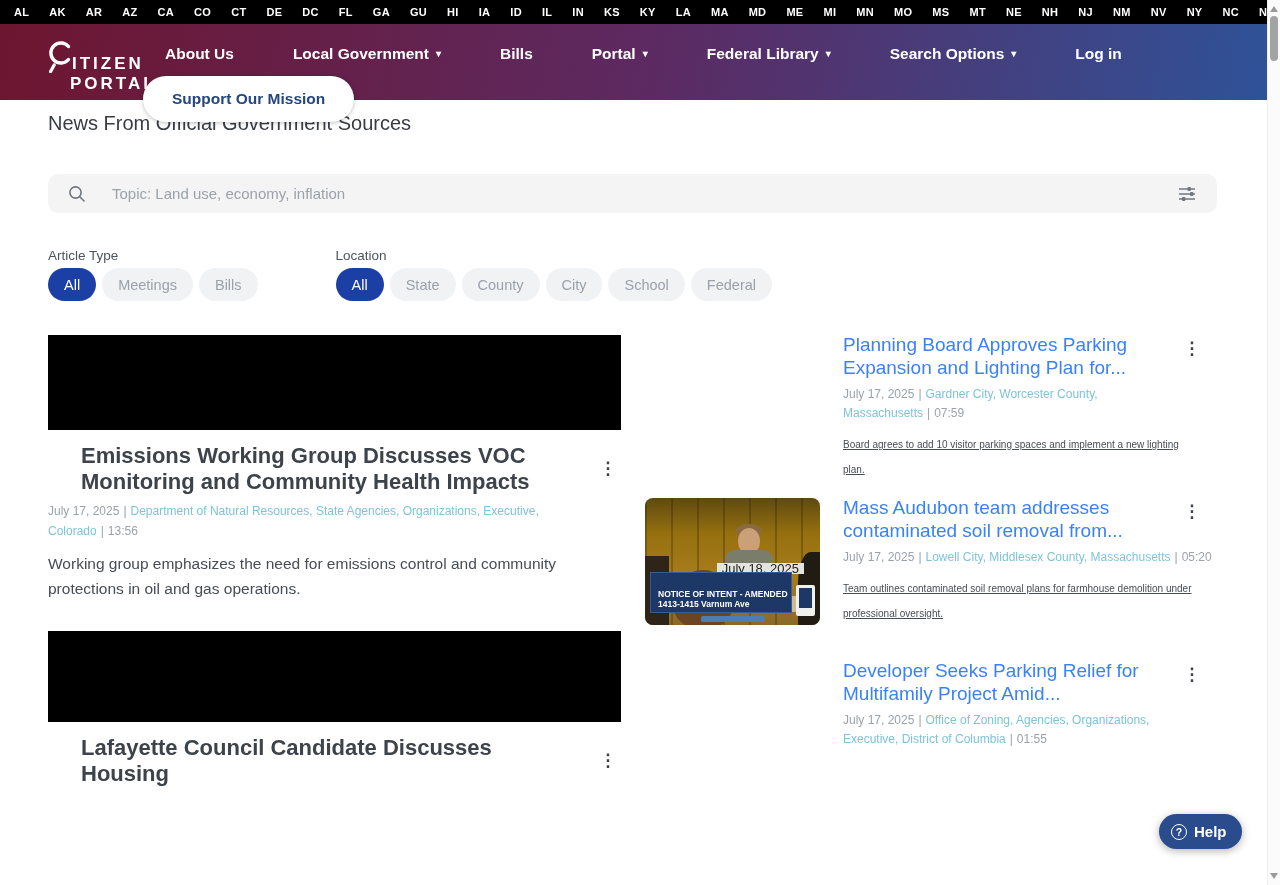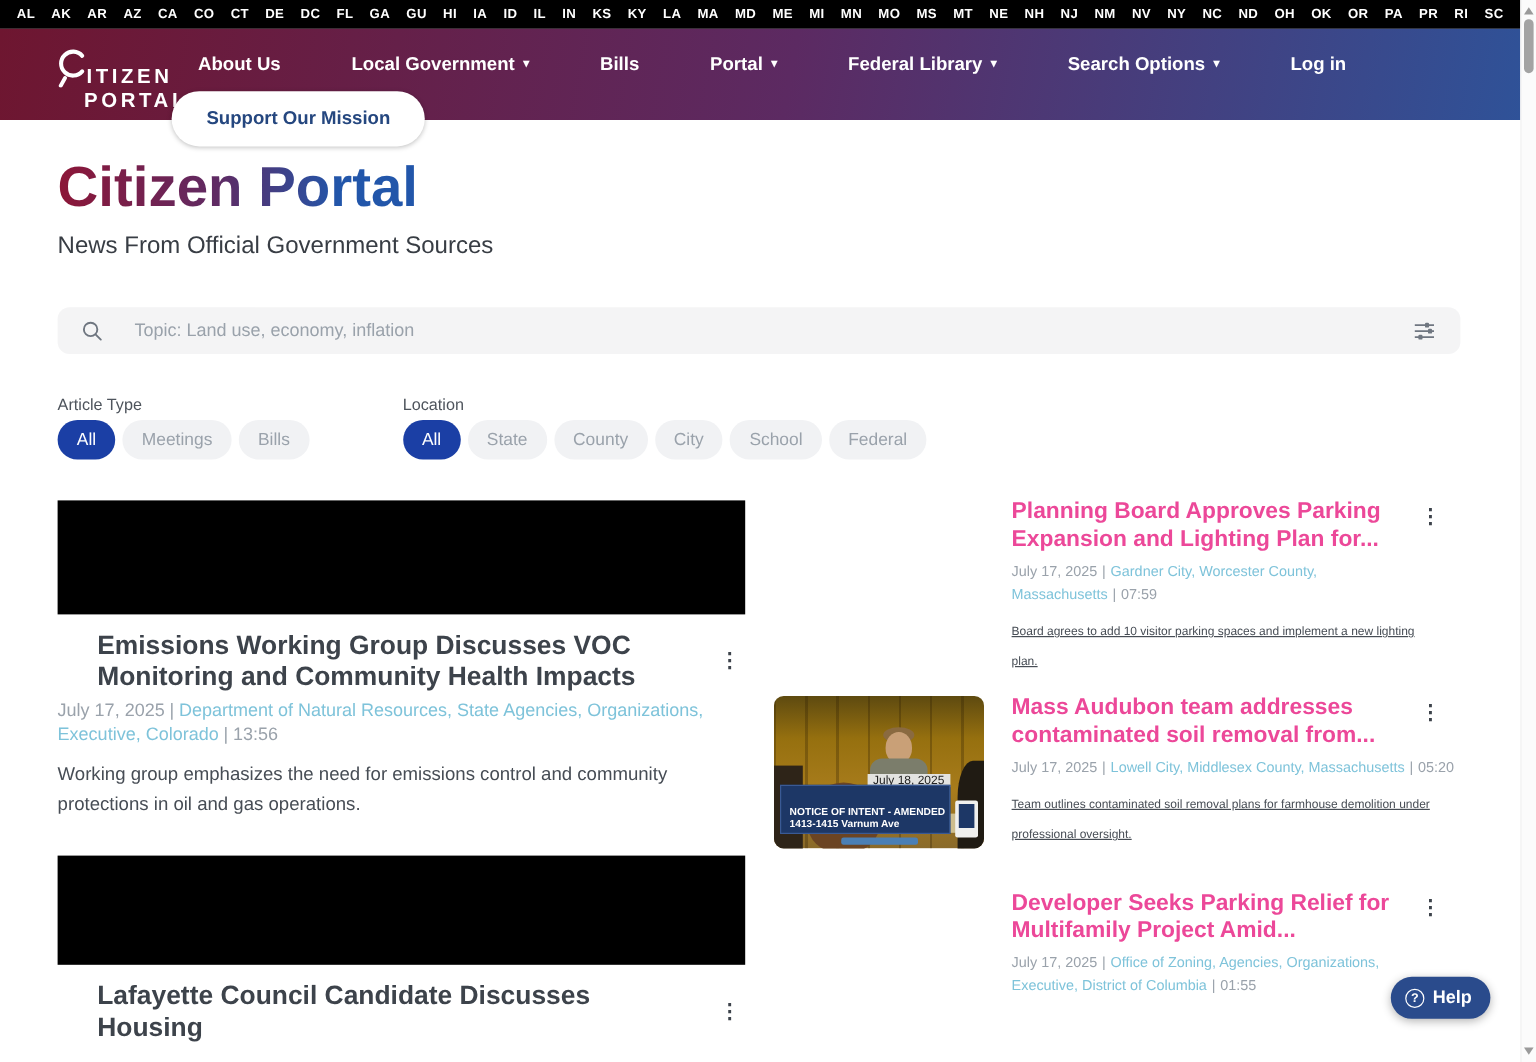--- a/index.html
+++ b/index.html
@@ -7,21 +7,21 @@
   body {
     font-family: "Liberation Sans", sans-serif;
     background: #fff;
     overflow: hidden;
     position: relative;
   }
   .page { width: 1267px; }
 
   
   .states-bar { background: #000; padding: 6px 14px 5px; }
-  .states-row { display: flex; }
+  .states-row { display: flex; gap: 20px; }
   .states-row.r1 { justify-content: space-between; }
   .states-row.r2 { justify-content: space-around; margin-top: 1px; }
   .state {
     color: #fff; font-size: 11px; font-weight: 700; letter-spacing: .3px;
     line-height: 13px; text-decoration: none; cursor: pointer;
   }
 
   
   .header {
     height: 76px; position: relative;
@@ -85,30 +85,30 @@
   .col-right { width: 572px; flex: none; }
 
   .video-box { width: 100%; height: 95px; background: #000; cursor: pointer; }
   .lcard2 .video-box { height: 91px; }
   .title-row { display: flex; margin-top: 13px; margin-left: 33px; }
   .lcard h2 { flex: 1; font-size: 22px; line-height: 26px; font-weight: 700; color: #3d434b; padding-right: 40px; cursor: pointer; }
   .kebab {
     width: 26px; text-align: center; color: #3d434b; font-size: 17px; font-weight: 700;
     line-height: 20px; cursor: pointer; background: none; border: none; font-family: inherit;
   }
-  .meta { margin-top: 6px; font-size: 15px; line-height: 20px; color: #9aa2ab; }
+  .meta { margin-top: 6px; font-size: 12px; line-height: 20px; color: #9aa2ab; }
   .mlinks { color: #7ec3da; text-decoration: none; cursor: pointer; }
   .msep { margin: 0 4px; }
   .desc { margin-top: 10px; font-size: 15.5px; line-height: 25px; color: #474d55; }
   .lcard { margin-bottom: 30px; }
 
   .rcard { display: flex; gap: 23px; min-height: 163px; position: relative; }
   .rthumb { width: 175px; height: 127px; flex: none; border-radius: 8px; position: relative; overflow: hidden; }
   .rbody { flex: 1; padding-right: 18px; }
-  .rcard h2 { font-size: 19px; line-height: 23px; font-weight: 700; color: #ec4899; padding-right: 36px; margin-top: -2px; cursor: pointer; }
+  .rcard h2 { font-size: 19px; line-height: 23px; font-weight: 400; color: #3b82f6; padding-right: 36px; margin-top: -2px; cursor: pointer; }
   .rcard .meta { font-size: 12px; line-height: 19px; }
   .rcard .desc { margin-top: 9px; font-size: 10px; line-height: 25px; text-decoration: underline; }
   .rcard .kebab { position: absolute; right: 12px; top: 4px; }
   .meta-nowrap { white-space: nowrap; }
 
   
   .thumb-art { position: absolute; inset: 0;
     background:
       repeating-linear-gradient(90deg, rgba(40,25,0,.28) 0 2px, transparent 2px 26px),
       linear-gradient(180deg, #5e4a10 0%, #96700f 28%, #a87c1c 62%, #8a6a2a 100%);
@@ -119,22 +119,22 @@
   .p-hair  { position: absolute; left: 91px; top: 26px; width: 26px; height: 13px; background: #8a6a40; border-radius: 50%; }
   .p-fg1 { position: absolute; left: 28px; top: 72px; width: 60px; height: 58px; background: #6b4423; border-radius: 50% 50% 40% 40%; }
   .p-fg2 { position: absolute; left: -8px; top: 58px; width: 32px; height: 72px; background: #2e2418; }
   .p-fg3 { position: absolute; right: -10px; top: 54px; width: 32px; height: 76px; background: #201b13; border-radius: 40% 0 0 0; }
   .thumb-banner {
     position: absolute; left: 5px; right: 28px; bottom: 12px;
     background: #1d3766; border: 1px solid #3a5a94; padding: 16px 4px 3px 7px; color: #fff;
   }
   .banner-line { font-size: 8.5px; font-weight: 700; line-height: 10px; white-space: nowrap; }
   .banner-date {
-    position: absolute; right: 28px; bottom: 51px; background: #e3e3e0; color: #222;
-    font-size: 10px; line-height: 9px; padding: 1px 5px;
+    position: absolute; right: 16px; bottom: 51px; background: #e3e3e0; color: #222;
+    font-size: 13px; line-height: 9px; padding: 1px 5px;
   }
   .thumb-logo { position: absolute; right: 5px; bottom: 9px; width: 19px; height: 31px; background: #f0f0ee; border-radius: 2px; }
   .thumb-logo > div { margin: 3px 3px 0; height: 20px; background: #1d3766; }
   .thumb-strip { position: absolute; left: 50%; transform: translateX(-50%); bottom: 3px; width: 64px; height: 6px; background: #4a7fb5; border-radius: 2px; }
 
   
   .help-btn {
     position: absolute; left: 1159px; top: 814px; height: 35px; padding: 0 15px 0 12px;
     background: #2a4b8c; border: none; border-radius: 18px;
     display: flex; align-items: center; gap: 7px; cursor: pointer;
@@ -245,21 +245,20 @@
           <span class="caret">▾</span>
         </div>
         <div class="nav-item">
           <span>Log in</span>
         </div>
       </nav>
     <button class="support-btn">Support Our Mission</button>
   </div>
 
   <div class="main">
-    <h1 class="title">Citizen Portal</h1>
     <div class="subtitle">News From Official Government Sources</div>
 
     <div class="searchbar">
       <span class="search-glyph">
         <svg width="18" height="18" viewBox="0 0 18 18">
           <circle cx="7.5" cy="7.5" r="5.6" fill="none" stroke="#6f7680" stroke-width="1.6"></circle>
           <path d="M11.8 11.8 L16 16" stroke="#6f7680" stroke-width="1.6" stroke-linecap="round"></path>
         </svg>
       </span>
       <input class="search-input" type="text" placeholder="Topic: Land use, economy, inflation" style="">

